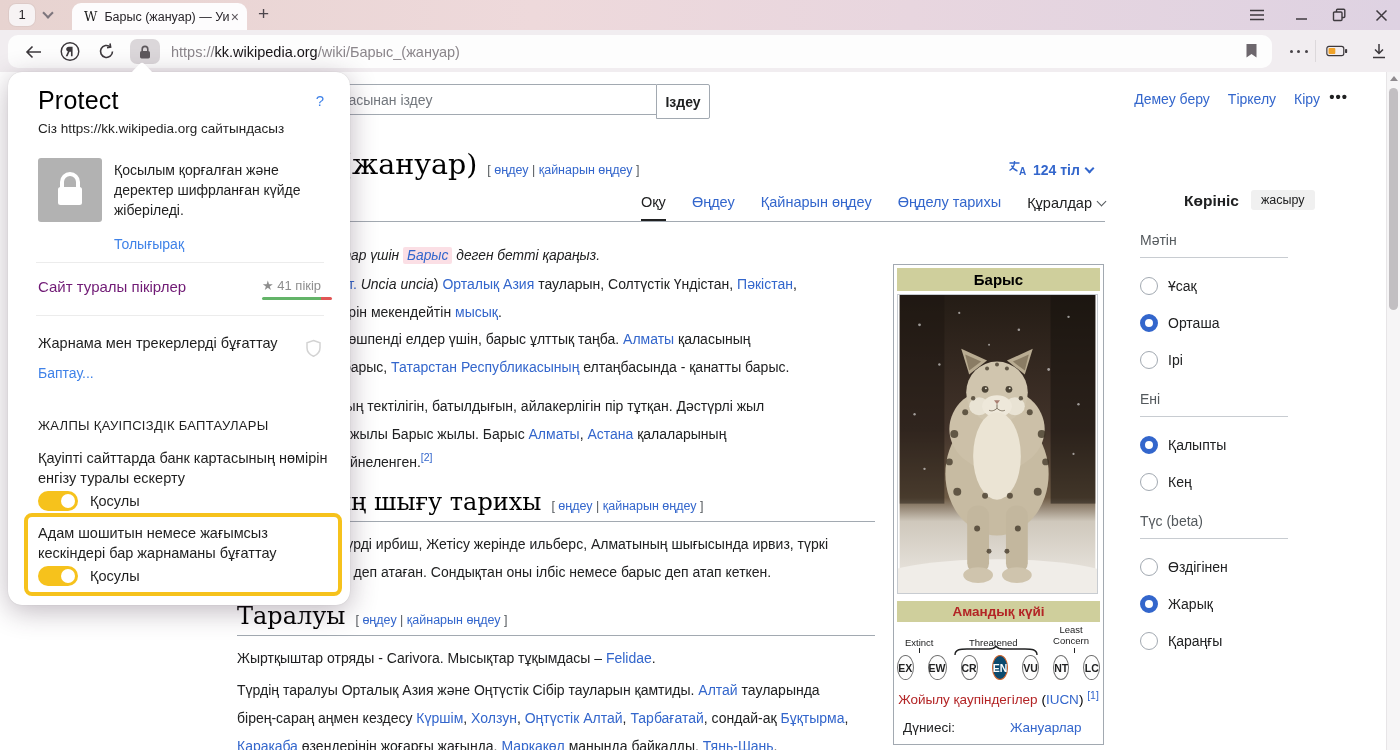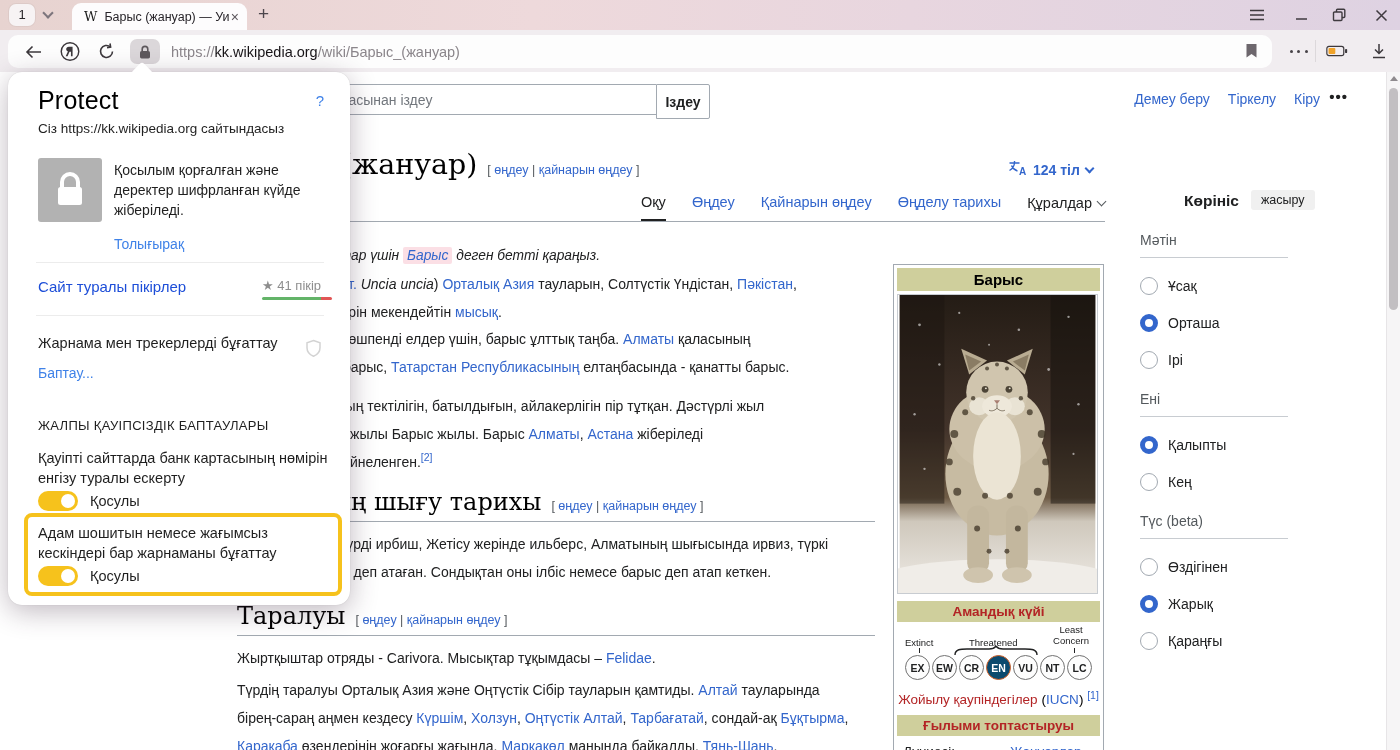--- a/index.html
+++ b/index.html
@@ -67,21 +67,21 @@
   .h2txt { font-family:"DejaVu Serif","Liberation Serif",serif; font-size:24px; color:#000; }
 
   
   .infobox { position:absolute; left:893px; top:264px; width:211px; border:1px solid #a2a9b1; background:#fff; padding:3px; }
   .ib-head { background:#cfcf9c; text-align:center; font-weight:bold; font-size:15px; color:#000; padding:3px 0; }
   .ib-head.red { color:#b32425; font-size:13.5px; margin-top:3px; }
   .ib-img { width:201px; height:300px; margin-top:3px; border:1px solid #c8ccd1; }
   .status-box { position:relative; height:68px; }
   .st-lab { position:absolute; font-size:9.5px; color:#202122; }
   .tick { position:absolute; width:1px; height:5px; background:#202122; }
-  .st-circles { position:absolute; left:0; top:33px; width:100%; display:flex; justify-content:center; gap:2px; }
+  .st-circles { position:absolute; left:0; top:33px; width:100%; display:flex; justify-content:center; gap:14px; }
   .st-c { width:25px; height:25px; border-radius:50%; border:1px solid #727272; background:#fdfdfd;
     font-size:10.5px; font-weight:bold; color:#202122; display:flex; align-items:center; justify-content:center; }
   .st-c.on { background:#0c4a6e; border-color:#d4632a; color:#fff; }
   .iucn-line { text-align:center; font-size:13.5px; padding:2px 0 5px; }
   .redlink { color:#b32425; }
   .bluelink { color:#3366cc; }
   .kingdom { display:flex; font-size:13.5px; padding:8px 4px 6px 6px; color:#202122; position:relative; }
   .kingdom .val { position:absolute; left:113px; color:#3366cc; }
 
   
@@ -104,21 +104,21 @@
     box-shadow:0 6px 28px rgba(60,40,60,.33), 0 0 1px rgba(0,0,0,.2); }
   .pt-arrow { position:absolute; left:126px; top:-7px; width:16px; height:16px; background:#fff; transform:rotate(45deg); border-radius:3px; }
   .pt-title { position:absolute; left:30px; top:14px; font-size:25px; color:#000; letter-spacing:.2px; }
   .pt-help { position:absolute; right:26px; top:20px; color:#3f82e8; font-size:15px; }
   .pt-site { position:absolute; left:30px; top:49px; font-size:13.5px; color:#1f1f1f; }
   .pt-lockbox { position:absolute; left:30px; top:86px; width:64px; height:64px; background:#b2b2b2; border-radius:3px;
     display:flex; align-items:center; justify-content:center; }
   .pt-conn { position:absolute; left:106px; top:88px; width:218px; font-size:14px; line-height:20px; color:#1f1f1f; }
   .pt-more { position:absolute; left:106px; top:148px; font-size:14px; color:#3f82e8;margin-top:16px; }
   .pt-div { position:absolute; left:28px; width:288px; height:1px; background:#ececec; }
-  .pt-reviews { position:absolute; left:30px; top:206px; font-size:15px; color:#1d4ed8; }
+  .pt-reviews { position:absolute; left:30px; top:206px; font-size:15px; color:#701a75; }
   .pt-rating { position:absolute; left:254px; top:206px; font-size:13px; color:#8e8e8e; }
   .pt-ratebar { position:absolute; left:254px; top:225px; width:70px; height:3px; background:linear-gradient(90deg,#63b468 0%,#63b468 85%,#e15656 85%); border-radius:2px; }
   .pt-adb { position:absolute; left:30px; top:263px; font-size:14.5px; color:#1f1f1f; }
   .pt-shield { position:absolute; right:28px; top:267px; }
   .pt-setup { position:absolute; left:30px; top:293px; font-size:14px; color:#3f82e8; }
   .pt-sechead { position:absolute; left:30px; top:346px; font-size:13px; color:#1f1f1f; letter-spacing:.3px; }
   .pt-set1 { position:absolute; left:30px; top:376px; width:290px; font-size:14.5px; line-height:20px; color:#1f1f1f; }
   .toggle { width:40px; height:20px; background:#f6c21c; border-radius:10px; position:relative; display:inline-block; }
   .toggle .knob { position:absolute; right:3px; top:3px; width:14px; height:14px; border-radius:50%; background:#fff; }
   .pt-row1 { position:absolute; left:30px; top:419px; display:flex; align-items:center; gap:12px; font-size:14.5px; color:#1f1f1f;}
@@ -256,21 +256,21 @@
       <div class="abs" style="top: 270px;">
         <div class="line"><span class="seg-b">Барыс, ілбіс</span><span> (</span><span class="seg-l">лат.</span><span class="seg-i"> Uncia uncia</span><span>) </span><span class="seg-l">Орталық Азия</span><span> тауларын, Солтүстік Үндістан, </span><span class="seg-l">Пәкістан</span><span>,</span></div>
         <div class="line"><span>Ауғанстан өңірлерін мекендейтін </span><span class="seg-l">мысық</span><span>.</span></div>
       </div>
       <div class="abs" style="top: 325px;">
         <div class="line"><span>Қазақстан және көшпенді елдер үшін, барыс ұлттық таңба. </span><span class="seg-l">Алматы</span><span> қаласының</span></div>
         <div class="line"><span>елтаңбасында - барыс, </span><span class="seg-l">Татарстан Республикасының</span><span> елтаңбасында - қанатты барыс.</span></div>
       </div>
       <div class="abs" style="top: 392px;">
         <div class="line"><span>Қазақтар барыстың тектілігін, батылдығын, айлакерлігін пір тұтқан. Дәстүрлі жыл</span></div>
-        <div class="line"><span>қайыруда үшінші жылы Барыс жылы. Барыс </span><span class="seg-l">Алматы</span><span>, </span><span class="seg-l">Астана</span><span> жіберіледі</span></div>
+        <div class="line"><span>қайыруда үшінші жылы Барыс жылы. Барыс </span><span class="seg-l">Алматы</span><span>, </span><span class="seg-l">Астана</span><span> қалаларының</span></div>
         <div class="line"><span>елтаңбасында бейнеленген.</span><span class="seg-ref">[2]</span></div>
       </div>
       <div class="abs" style="top: 488px;">
         <div class="h2row">
           <span class="h2txt">Атауының шығу тарихы</span>
           <span class="editlinks"><span class="bk">[ </span><span class="lk">өңдеу</span><span class="bk"> | </span><span class="lk">қайнарын өңдеу</span><span class="bk"> ]</span></span>
         </div>
       </div>
       <div class="abs" style="top: 530px;">
         <div class="line"><span>Моңғолдар бұл түрді ирбиш, Жетісу жерінде ильберс, Алматының шығысында ирвиз, түркі</span></div>
@@ -383,21 +383,20 @@
           <span class="st-c">VU</span>
           <span class="st-c">NT</span>
           <span class="st-c">LC</span>
         </div>
     </div>
     <div class="iucn-line">
       <span class="redlink">Жойылу қаупіндегілер</span>
       <span>(</span><span class="bluelink">IUCN</span><span>)</span>
       <span class="seg-ref">[1]</span>
     </div>
-    <div class="ib-head red">Ғылыми топтастыруы</div>
     <div class="kingdom">
       <span>Дүниесі:</span>
       <span class="val">Жануарлар</span>
     </div>
   </div>
 
   <div class="appearance">
     <div class="ap-titlerow">
       <span class="ap-title">Көрініс</span>
       <span class="ap-hide">жасыру</span>

